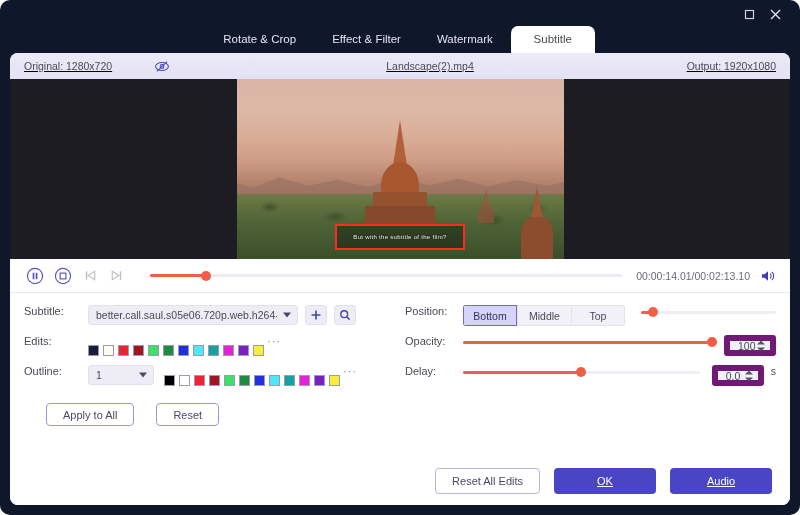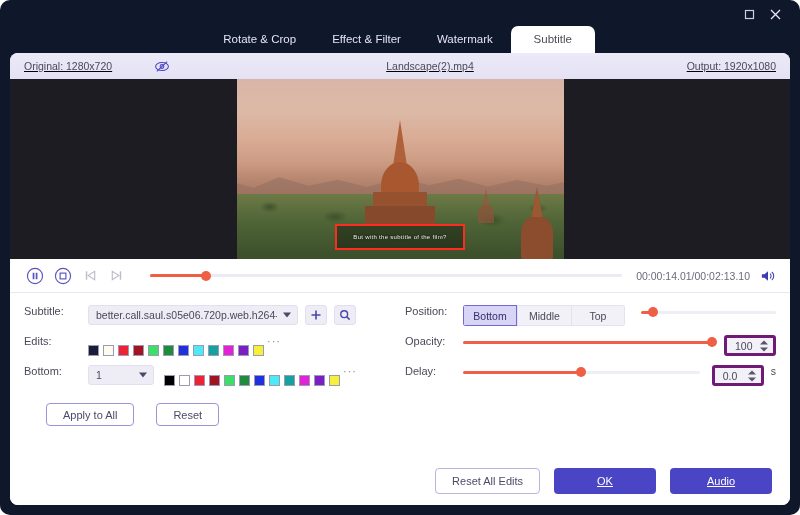--- a/index.html
+++ b/index.html
@@ -353,21 +353,21 @@
   .s-thumb {
     position: absolute; width: 10px; height: 10px;
     border-radius: 50%; background: #ef5f45; transform: translateX(-50%);
   }
   .pos-slider { width: 135px; margin-left: 16px; }
   .val-slider { flex: 1; margin-right: 12px; }
 
   .numbox {
     position: relative;
     width: 52px; height: 21px;
-    background: #f2f1f8; border: 3px solid #701a75; border-radius: 3px;
+    background: #f2f1f8; border: 6px solid #701a75; border-radius: 3px;
     display: flex; align-items: center;
     padding-left: 8px;
     font-size: 10.5px; color: #4a4a58;
   }
   .spin {
     position: absolute; right: 5px; top: 50%;
     transform: translateY(-50%);
     display: flex; flex-direction: column; gap: 3px;
     cursor: pointer;
   }
@@ -561,21 +561,21 @@
                 <span class="sw" style="background: rgb(79, 232, 247);"></span>
                 <span class="sw" style="background: rgb(22, 160, 160);"></span>
                 <span class="sw" style="background: rgb(227, 34, 216);"></span>
                 <span class="sw" style="background: rgb(122, 31, 196);"></span>
                 <span class="sw" style="background: rgb(248, 239, 58);"></span>
               </div>
             <span class="dots">···</span>
           </div>
 
           <div class="row">
-            <span class="lbl">Bottom:</span>
+            <span class="lbl">Outline:</span>
             <div class="select sel-outline">
               <span class="val">1</span>
               <span class="caret"></span>
             </div>
             <div class="swatches" id="outline-swatches">
                 <span class="sw" style="background: rgb(0, 0, 0);"></span>
                 <span class="sw" style="background: rgb(255, 255, 255);"></span>
                 <span class="sw" style="background: rgb(238, 34, 51);"></span>
                 <span class="sw" style="background: rgb(163, 20, 32);"></span>
                 <span class="sw" style="background: rgb(60, 224, 102);"></span>

